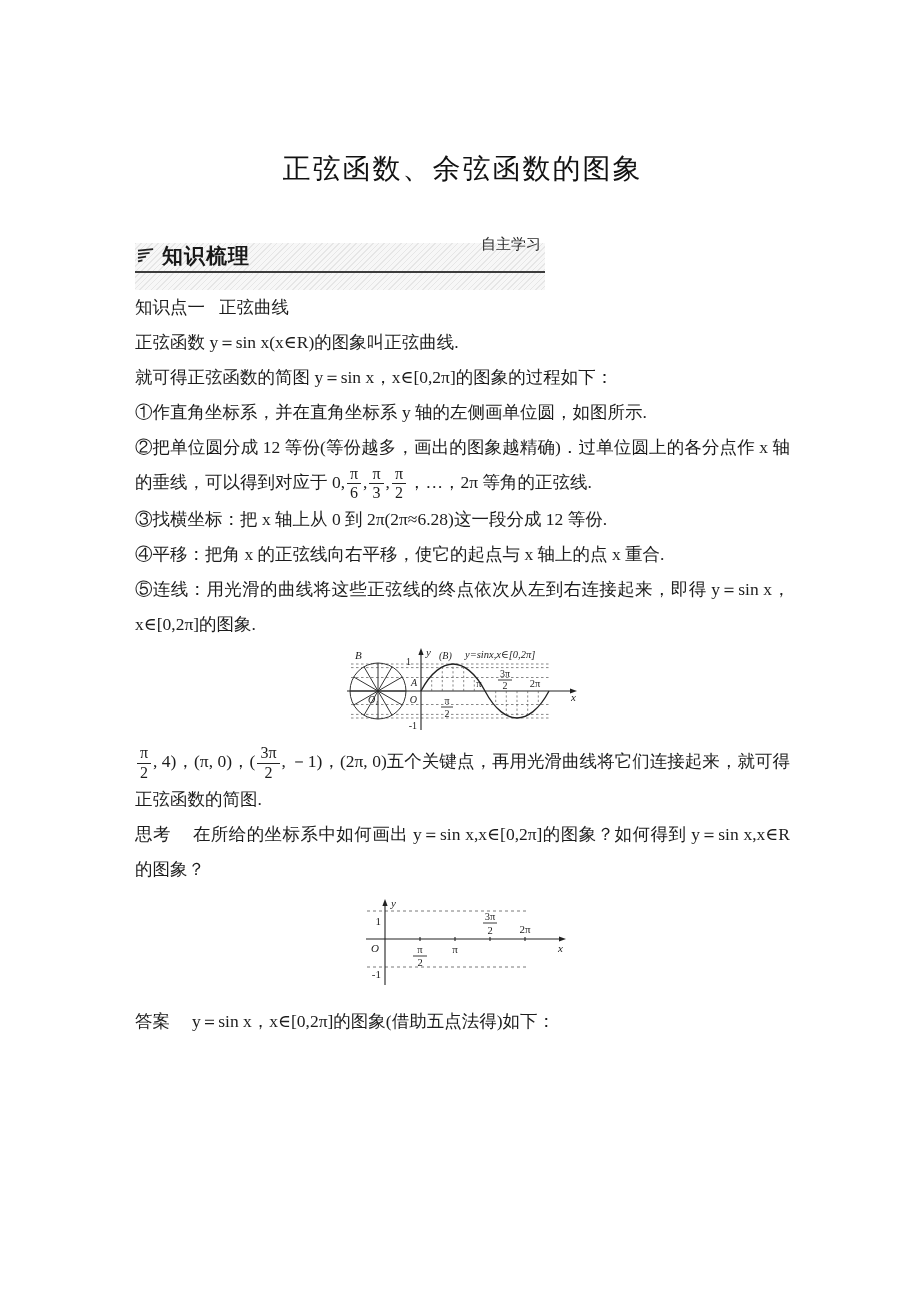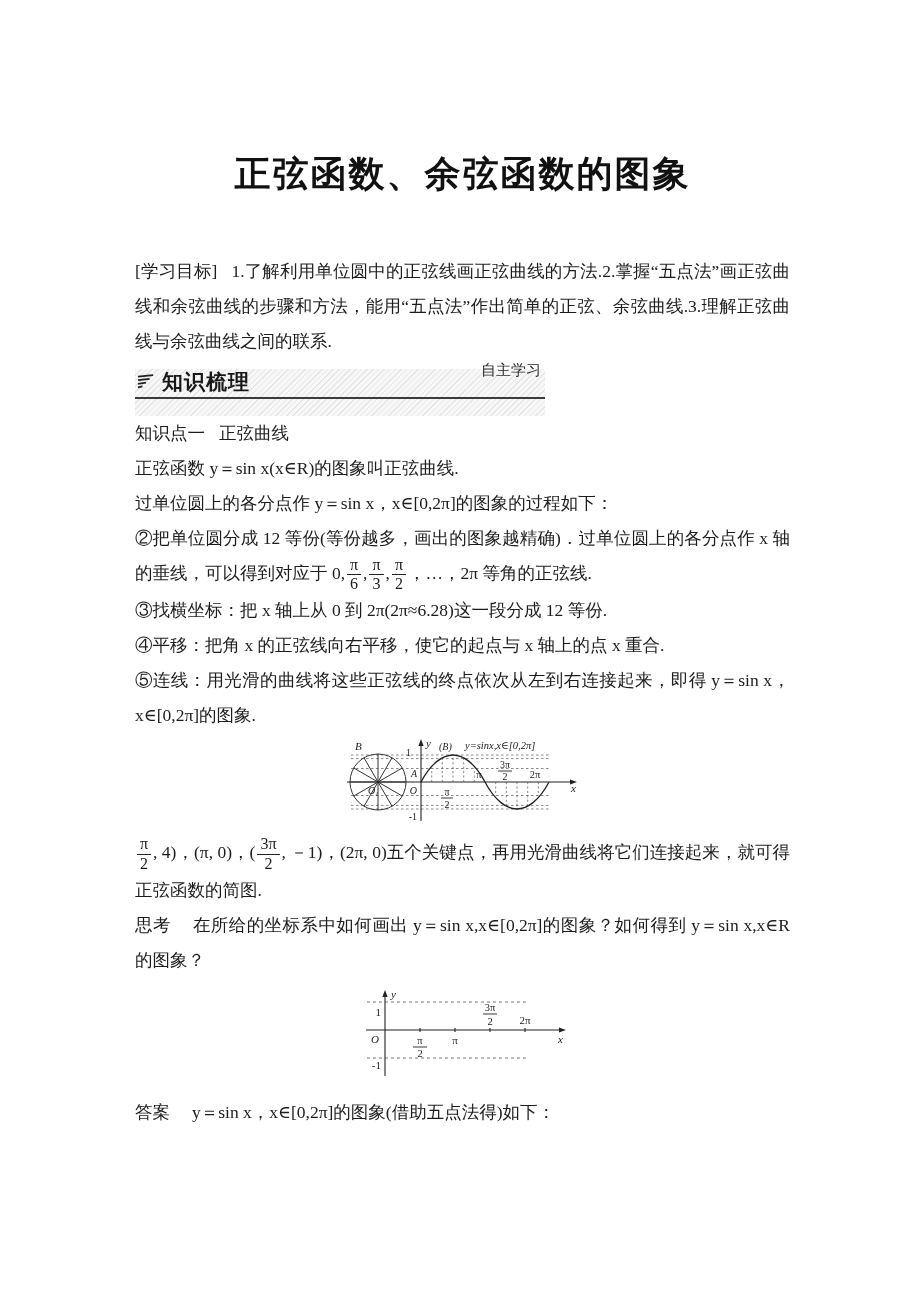--- a/index.html
+++ b/index.html
@@ -9,22 +9,22 @@
     background: #ffffff;
     color: #1c1c1c;
     font-family: "Liberation Serif", "DejaVu Serif", serif;
     overflow: hidden;
   }
   .content {
     padding: 150px 130px 0 135px;
     width: 920px;
   }
   .doc-title {
-    font-size: 36px;
-    font-weight: 700;
+    font-size: 28px;
+    font-weight: 400;
     text-align: center;
     letter-spacing: 2px;
     margin: 0 0 55px 0;
     color: #111;
   }
   p.para {
     font-size: 17.5px;
     line-height: 35px;
     text-align: justify;
     margin: 0;
@@ -88,23 +88,20 @@
   }
   .var { font-style: italic; }
 </style>
 </head>
 <body>
 
 <div class="content">
 
   <h1 class="doc-title">正弦函数、余弦函数的图象</h1>
 
-  <p class="para">
-    <span class="obj-label">[学习目标]</span><span>1.了解利用单位圆中的正弦线画正弦曲线的方法.2.掌握“五点法”画正弦曲线和余弦曲线的步骤和方法，能用“五点法”作出简单的正弦、余弦曲线.3.理解正弦曲线与余弦曲线之间的联系.</span>
-  </p>
 
   <div class="section-band">
     <div class="band-row">
       <span class="band-left">
         <span class="flag">
           <svg viewBox="0 0 20 18" width="18" height="16">
             <line x1="1" y1="3" x2="18" y2="1.2" stroke="#222" stroke-width="2"></line>
             <line x1="1" y1="7" x2="14" y2="5.4" stroke="#222" stroke-width="2"></line>
             <line x1="1" y1="11" x2="10" y2="9.6" stroke="#222" stroke-width="2"></line>
             <line x1="1" y1="15" x2="6" y2="13.8" stroke="#222" stroke-width="2"></line>
@@ -115,21 +112,22 @@
       <span class="band-sub">自主学习</span>
     </div>
     <div class="band-under"></div>
   </div>
 
   <p class="para kp-heading">
     <span class="kp-label">知识点一</span><span>正弦曲线</span>
   </p>
 
   <p class="para">正弦函数 y＝sin x(x∈R)的图象叫正弦曲线.</p>
-  <p class="para">过单位圆上的各分点作 y＝sin x，x∈[0,2π]的图象的过程如下：</p>
+  <p class="para">就可得正弦函数的简图 y＝sin x，x∈[0,2π]的图象的过程如下：</p>
+  <p class="para">①作直角坐标系，并在直角坐标系 y 轴的左侧画单位圆，如图所示.</p>
 
   <p class="para">
     <span>②把单位圆分成 12 等份(等份越多，画出的图象越精确)．过单位圆上的各分点作 x 轴的垂线，可以得到对应于 0,</span><span class="frac">
         <span class="num">π</span>
         <span class="den">6</span>
       </span><span>,</span><span class="frac">
         <span class="num">π</span>
         <span class="den">3</span>
       </span><span>,</span><span class="frac">
         <span class="num">π</span>

